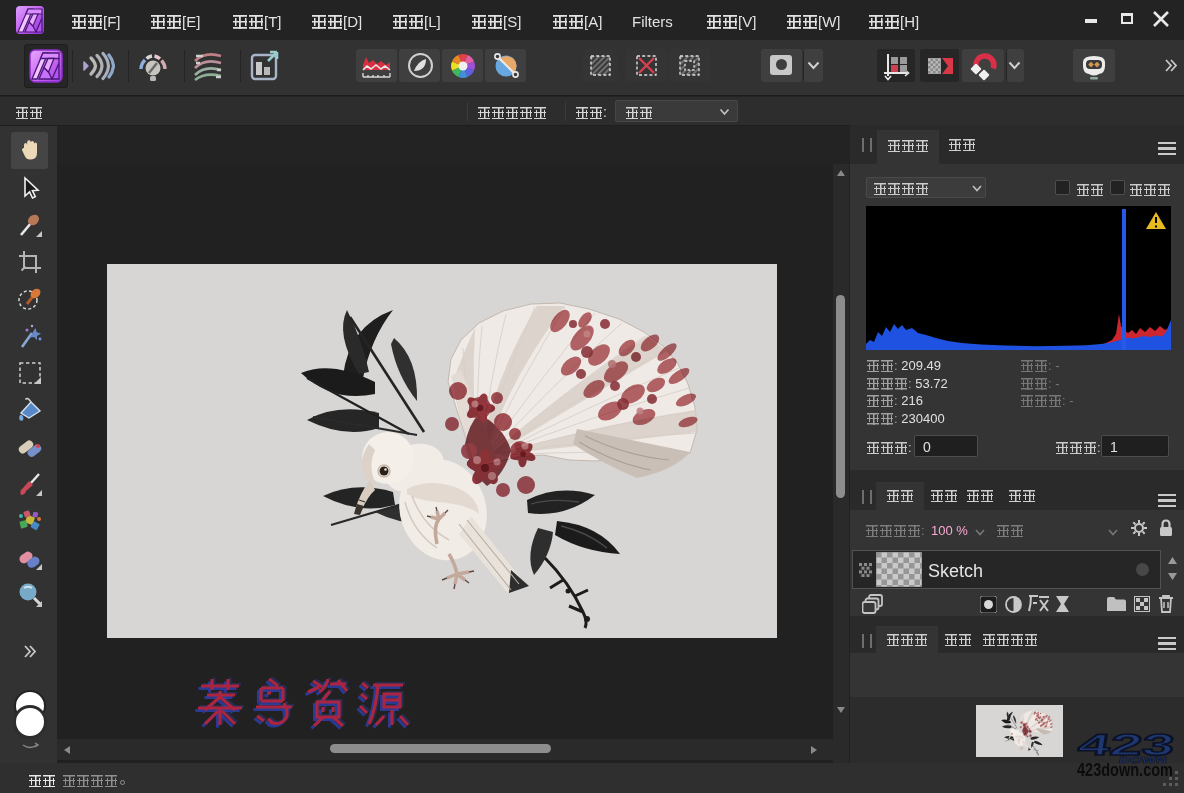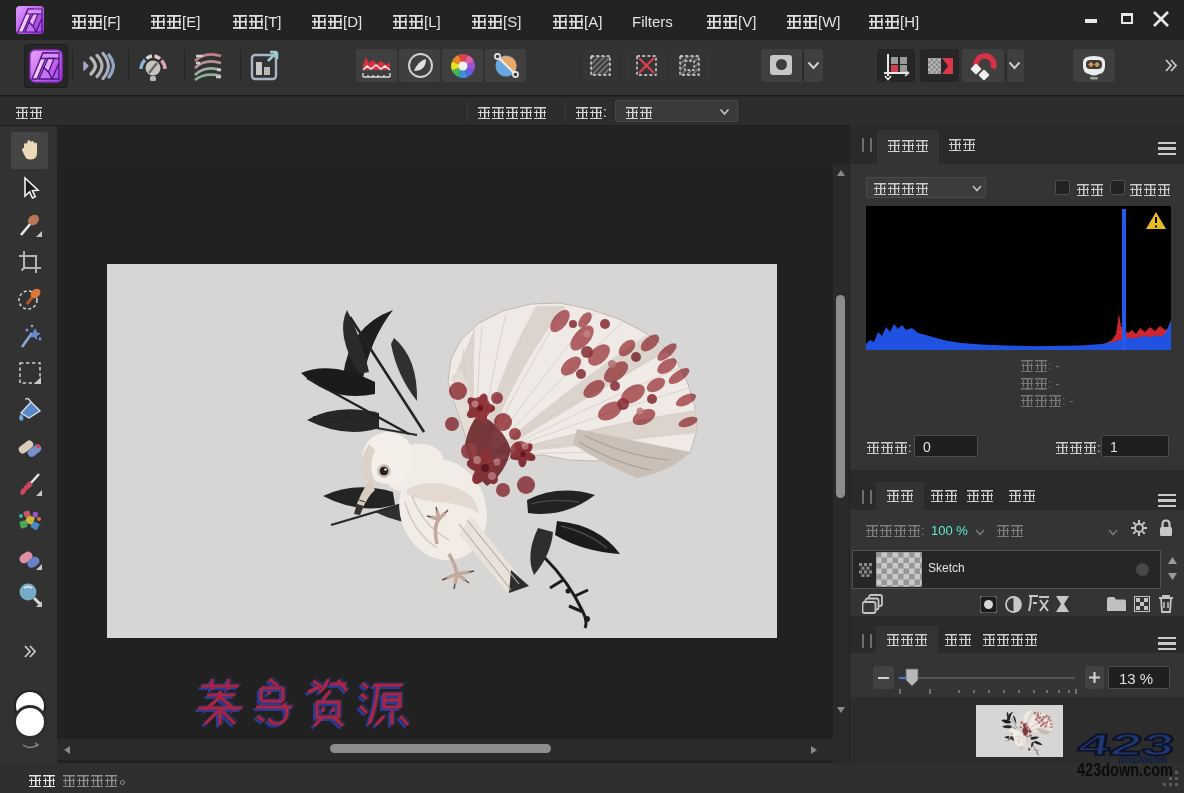--- a/index.html
+++ b/index.html
@@ -530,20 +530,26 @@
       <span class="abs" style="left:279px;top:18px"><i class="hz13"></i><i class="hz13"></i><i class="hz13"></i></span>
       <svg class="abs" style="left:16px;top:42px" width="305" height="144" viewBox="0 0 305 144">
         <rect width="305" height="144" fill="#000"></rect>
         <path d="M0 144 L100 143.5 L200 143 L240 141 L252 138 L258 136.5 L264 137.5 L272 135.5 L280 137 L290 134.5 L298 136 L305 133 L305 144 Z" fill="#28a838" opacity=".55"></path>
         <path d="M0 144 L80 143.2 L180 142.6 L225 141.6 L238 138 L246 134 L250 128 L253 108 L255 120 L258 124 L262 127 L266 124 L270 128 L274 122 L279 126 L284 121 L289 125 L294 120 L299 124 L305 121 L305 144 Z" fill="#d82830" opacity=".95"></path>
         <path d="M0 144 L0 138 L4 134 L8 136 L12 126 L16 130 L20 121 L24 126 L28 118 L32 123 L36 119 L40 124 L46 122 L52 127 L60 129 L70 132 L82 135 L96 137 L115 138.5 L140 139.5 L170 140.2 L200 139.8 L220 139.2 L235 138 L245 136.5 L252 134.5 L258 133 L262 131.5 L266 132.5 L272 131.5 L278 130 L284 131 L290 129.5 L296 130.5 L300 126 L305 114 L305 144 Z" fill="#1f52e0"></path>
         <rect x="256" y="3" width="4" height="141" fill="#2858e8"></rect>
         <path d="M290 6 L300 23 L280 23 Z" fill="#e8bc20"></path>
         <path d="M290 11 v6 M290 19.5 v2" stroke="#000" stroke-width="2"></path>
       </svg>
+      <div class="abs" style="left:16px;top:194px;color:#a2a2a2">
+        <div style="height:17.5px"><i class="hz13"></i><i class="hz13"></i>: <span style="color:#e0e0e0">209.49</span></div>
+        <div style="height:17.5px"><i class="hz13"></i><i class="hz13"></i><i class="hz13"></i>: <span style="color:#e0e0e0">53.72</span></div>
+        <div style="height:17.5px"><i class="hz13"></i><i class="hz13"></i>: <span style="color:#e0e0e0">216</span></div>
+        <div style="height:17.5px"><i class="hz13"></i><i class="hz13"></i>: <span style="color:#e0e0e0">230400</span></div>
+      </div>
       <div class="abs" style="left:170px;top:194px;color:#777">
         <div style="height:17.5px"><i class="hz13"></i><i class="hz13"></i>: -</div>
         <div style="height:17.5px"><i class="hz13"></i><i class="hz13"></i>: -</div>
         <div style="height:17.5px"><i class="hz13"></i><i class="hz13"></i><i class="hz13"></i>: -</div>
       </div>
       <span class="abs" style="left:16px;top:276px"><i class="hz13"></i><i class="hz13"></i><i class="hz13"></i>:</span>
       <div class="field" style="left:64px;top:271px;width:64px;height:22px">
           <span style="position:absolute;left:8px;top:3px">0</span>
         </div>
       <span class="abs" style="left:205px;top:276px"><i class="hz13"></i><i class="hz13"></i><i class="hz13"></i>:</span>
@@ -555,21 +561,21 @@
 
       <div class="grip" style="top:20px"></div>
       <div class="ptab act" style="left:26px;top:12px;height:28px;line-height:28px"><i class="hz13"></i><i class="hz13"></i></div>
       <div class="ptab" style="left:70px;top:12px;height:28px;line-height:28px"><i class="hz13"></i><i class="hz13"></i></div>
       <div class="ptab" style="left:106px;top:12px;height:28px;line-height:28px"><i class="hz13"></i><i class="hz13"></i></div>
       <div class="ptab" style="left:148px;top:12px;height:28px;line-height:28px"><i class="hz13"></i><i class="hz13"></i></div>
       <div class="ham" style="top:24px"></div>
     </div>
     <div class="abs" style="left:0;top:385px;width:334px;height:106px;background:#343434">
       <span class="abs" style="left:15px;top:13px;color:#7d7d7d"><i class="hz13"></i><i class="hz13"></i><i class="hz13"></i><i class="hz13"></i>:</span>
-      <span class="abs" style="left:81px;top:13px;color:#5eead4">100 %</span>
+      <span class="abs" style="left:81px;top:13px;color:#f9a8d4">100 %</span>
       <svg class="abs" style="left:125px;top:19px" width="10" height="7" viewBox="0 0 10 7">
           <path d="M1 1 L5 5.5 L9 1" stroke="#777" stroke-width="1.6" fill="none"></path>
         </svg>
       <span class="abs" style="left:146px;top:13px;color:#7d7d7d"><i class="hz13"></i><i class="hz13"></i></span>
       <svg class="abs" style="left:258px;top:19px" width="10" height="7" viewBox="0 0 10 7">
           <path d="M1 1 L5 5.5 L9 1" stroke="#777" stroke-width="1.6" fill="none"></path>
         </svg>
       <svg class="abs" style="left:280px;top:9px" width="18" height="18" viewBox="0 0 18 18">
           <circle cx="9" cy="9" r="4" fill="none" stroke="#c8c8c8" stroke-width="2"></circle>
           <g stroke="#c8c8c8" stroke-width="2">
@@ -599,21 +605,21 @@
         <svg class="abs" style="left:23px;top:1px" width="46" height="35" viewBox="0 0 46 35">
             <defs>
               <pattern id="cbt" width="11" height="11" patternUnits="userSpaceOnUse">
                 <rect width="11" height="11" fill="#c9c9c9"></rect>
                 <rect width="5.5" height="5.5" fill="#969696"></rect>
                 <rect x="5.5" y="5.5" width="5.5" height="5.5" fill="#969696"></rect>
               </pattern>
             </defs>
             <rect width="46" height="35" fill="url(#cbt)" stroke="#888" stroke-width="1"></rect>
           </svg>
-        <span class="abs" style="left:75px;top:10px;font-size:12px;color:#e4e4e4">Sketch</span>
+        <span class="abs" style="left:75px;top:10px;font-size:18px;color:#e4e4e4">Sketch</span>
         <div class="abs" style="left:283px;top:12px;width:13px;height:13px;background:#484848;border-radius:50%"></div>
       </div>
       <div class="abs" style="left:312px;top:40px;width:20px;height:39px;background:#343434">
         <svg class="abs" style="left:5px;top:6px" width="11" height="9" viewBox="0 0 11 9">
             <path d="M5.5 1 L10 8 L1 8 Z" fill="#9a9a9a"></path>
           </svg>
         <svg class="abs" style="left:5px;top:22px" width="11" height="9" viewBox="0 0 11 9">
             <path d="M1 1 L10 1 L5.5 8 Z" fill="#9a9a9a"></path>
           </svg>
       </div>
@@ -656,41 +662,20 @@
             <path d="M1 4 H15 M5 4 V2 H11 V4 M3 4 L4 18 H12 L13 4" fill="none" stroke="#c4c4c4" stroke-width="1.8"></path>
             <path d="M6 8 V14 M10 8 V14" stroke="#c4c4c4" stroke-width="1.5"></path>
           </svg>
     </g></div>
     <div class="ptabs" style="top:491px;height:37px">
       <div class="grip" style="top:18px"></div>
       <div class="ptab act" style="left:26px;top:10px;height:27px;line-height:27px"><i class="hz13"></i><i class="hz13"></i><i class="hz13"></i></div>
       <div class="ptab" style="left:84px;top:10px;height:27px;line-height:27px"><i class="hz13"></i><i class="hz13"></i></div>
       <div class="ptab" style="left:122px;top:10px;height:27px;line-height:27px"><i class="hz13"></i><i class="hz13"></i><i class="hz13"></i><i class="hz13"></i></div>
       <div class="ham" style="top:21px"></div>
-    </div>
-    <div class="abs" style="left:0;top:528px;width:334px;height:44px;background:#343434">
-      <div class="abs" style="left:23px;top:13px;width:21px;height:23px;background:#424242;border-radius:3px"></div>
-      <div class="abs" style="left:28px;top:23.5px;width:11px;height:2.5px;background:#d0d0d0"></div>
-      <div class="abs" style="left:49px;top:23.5px;width:176px;height:2px;background:#555"></div>
-      <div class="abs" style="left:49px;top:23.5px;width:8px;height:2px;background:#4878d8"></div>
-      <svg class="abs" style="left:55px;top:15px" width="14" height="19" viewBox="0 0 14 19">
-          <path d="M1 1 H13 V12 L7 18 L1 12 Z" fill="#b8b8b8" stroke="#666" stroke-width="1"></path>
-        </svg>
-      <svg class="abs" style="left:49px;top:36px" width="178" height="5" viewBox="0 0 178 5">
-          <g stroke="#8a8a8a" stroke-width="1.4">
-            <path d="M1 0 V5 M31 0 V5 M60 1 V4 M75 1 V4 M90 1 V4 M105 1 V4 M120 1 V4 M135 1 V4 M148 1 V4 M160 1 V4 M170 1 V4 M177 0 V5"></path>
-          </g>
-        </svg>
-      <div class="abs" style="left:235px;top:13px;width:19px;height:23px;background:#424242;border-radius:3px"></div>
-      <svg class="abs" style="left:238px;top:18px" width="13" height="13" viewBox="0 0 13 13">
-          <path d="M6.5 1 V12 M1 6.5 H12" stroke="#d0d0d0" stroke-width="2.2"></path>
-        </svg>
-      <div class="field" style="left:258px;top:13px;width:62px;height:23px">
-          <span style="position:absolute;left:10px;top:3px;font-size:15px">13 %</span>
-        </div>
     </div>
     <div class="abs" style="left:0;top:572px;width:334px;height:66px;background:#2c2c2c">
       <svg class="abs" style="left:126px;top:8px" width="87" height="52" viewBox="0 0 670 374" preserveAspectRatio="none">
           <use href="#art"></use>
         </svg>
     </div>
   </div>
   <div id="status">
     <span class="abs" style="left:28px;top:8px;font-weight:bold;color:#e8e8e8"><i class="hz13"></i><i class="hz13"></i></span>
     <span class="abs" style="left:62px;top:8px;color:#909090"><i class="hz13"></i><i class="hz13"></i><i class="hz13"></i><i class="hz13"></i><span style="display:inline-block;width:5px;height:5px;border:1px solid #909090;border-radius:50%;margin-left:2px"></span></span>

